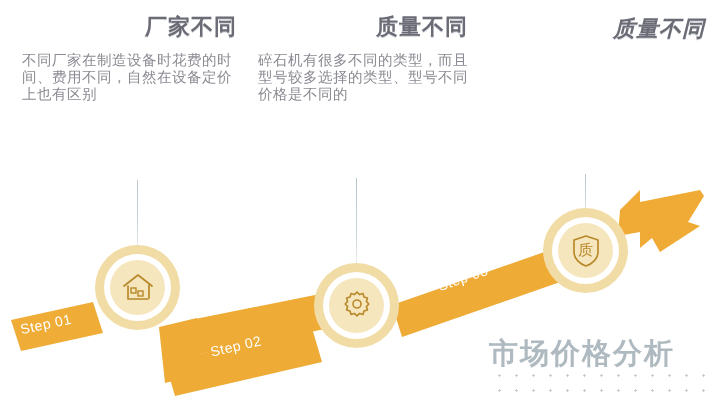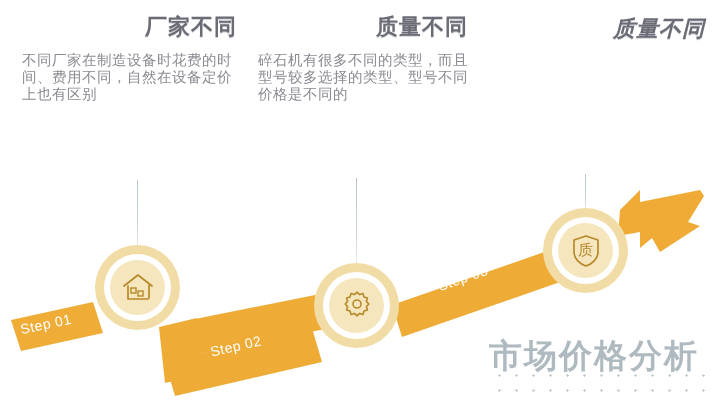--- a/index.html
+++ b/index.html
@@ -90,21 +90,21 @@
     letter-spacing: 0.5px;
     white-space: nowrap;
     transform-origin: center center;
   }
 
   
   #watermark {
     position: absolute;
     left: 489px;
     top: 334px;
-    font-size: 33px;
+    font-size: 29px;
     font-weight: bold;
     color: #aebac0;
     letter-spacing: 2px;
     white-space: nowrap;
   }
   #dotgrid {
     position: absolute;
     left: 489px;
     top: 366px;
     width: 226px;

